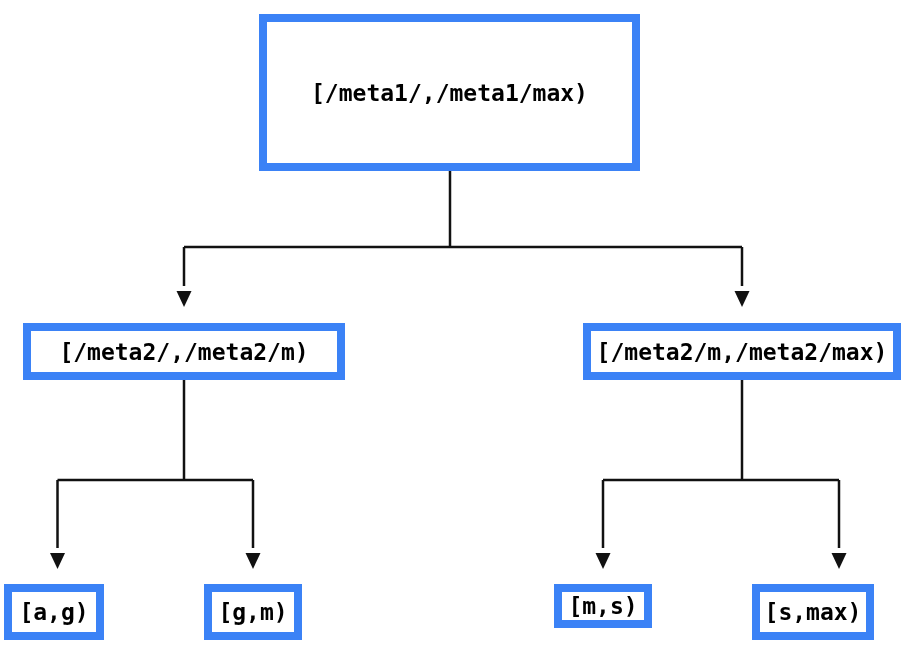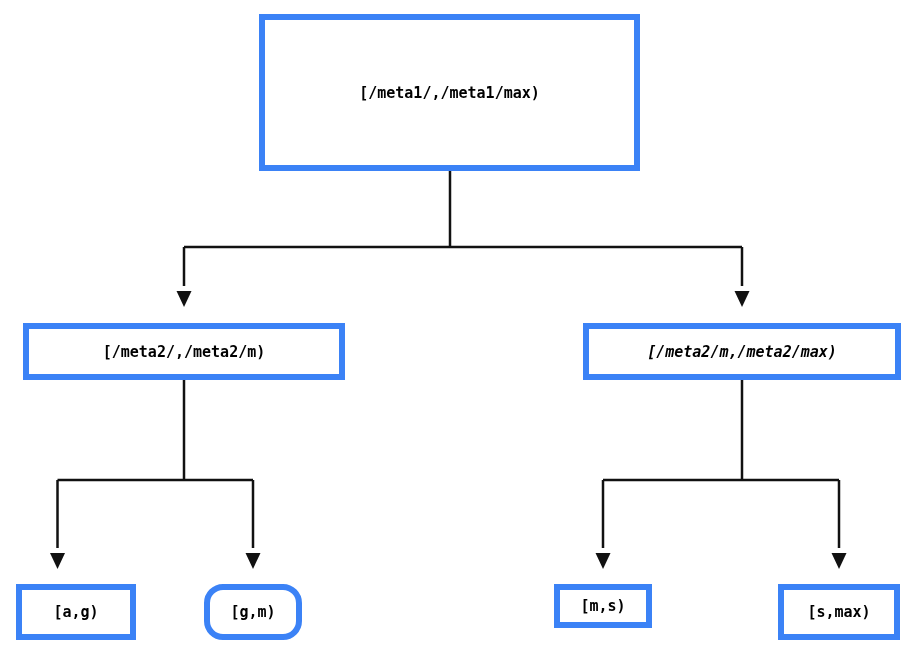--- a/index.html
+++ b/index.html
@@ -19,39 +19,39 @@
     position: absolute;
     left: 0;
     top: 0;
     width: 912px;
     height: 652px;
     pointer-events: none;
   }
   .node {
     position: absolute;
     box-sizing: border-box;
-    border: 6px solid #3b82f6;
+    border: 8px solid #3b82f6;
     background: #ffffff;
     color: #000000;
     display: flex;
     align-items: center;
     justify-content: center;
-    font-size: 15px;
+    font-size: 23px;
     font-weight: bold;
     white-space: nowrap;
     letter-spacing: 0;
   }
   
   .node-root  { left: 259px; top: 14px;  width: 381px; height: 157px; }
   .node-m2l   { left: 23px;  top: 323px; width: 322px; height: 57px; justify-content: center; }
-  .node-m2r   { left: 583px; top: 323px; width: 318px; height: 57px; font-style: italic; }
-  .node-leaf1 { left: 16px;   top: 584px; width: 120px;  height: 56px; }
-  .node-leaf2 { left: 204px; top: 584px; width: 98px;  height: 56px; border-radius: 19px; }
+  .node-m2r   { left: 583px; top: 323px; width: 318px; height: 57px; }
+  .node-leaf1 { left: 4px;   top: 584px; width: 100px;  height: 56px; }
+  .node-leaf2 { left: 204px; top: 584px; width: 98px;  height: 56px; }
   .node-leaf3 { left: 554px; top: 584px; width: 98px;  height: 44px; }
-  .node-leaf4 { left: 778px; top: 584px; width: 122px; height: 56px; }
+  .node-leaf4 { left: 752px; top: 584px; width: 122px; height: 56px; }
 </style>
 </head>
 <body>
 
 <div class="canvas">
 
   <svg class="edges" viewBox="0 0 912 652">
     <g stroke="#111111" stroke-width="2.5" fill="none">
 
       <path d="M450 170 V247"></path>

